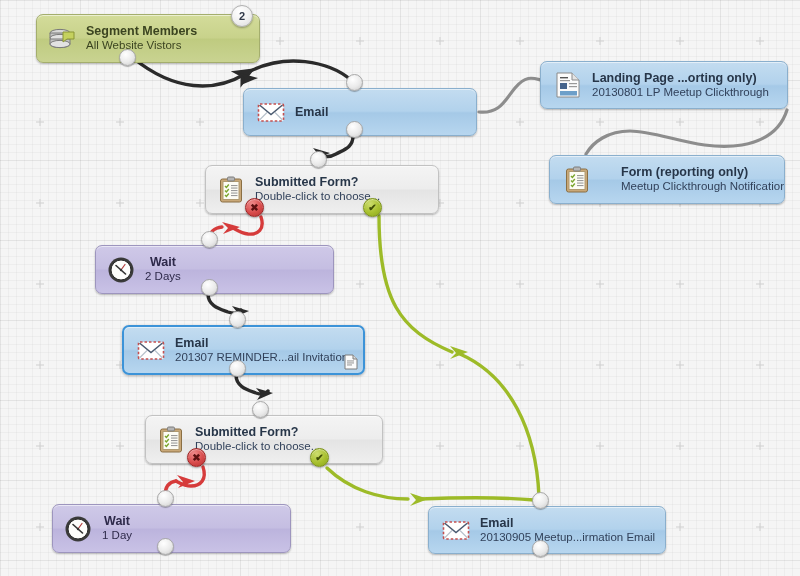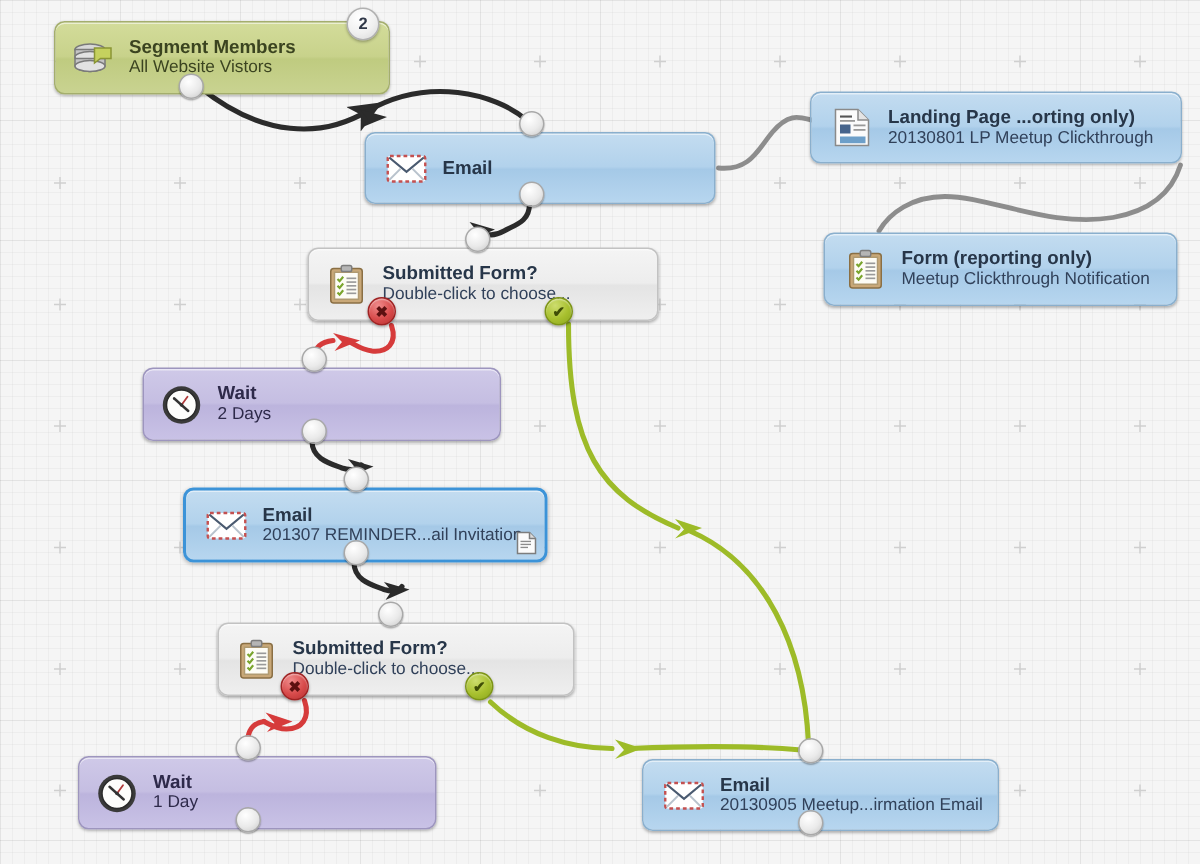--- a/index.html
+++ b/index.html
@@ -46,20 +46,21 @@
     padding-left:12px;
   }
   .n-blue.selected{border:2px solid #3c93d8;box-shadow:0 1px 3px rgba(0,0,0,0.3), inset 0 1px 0 rgba(255,255,255,0.5);}
   .n-grey{
     background:linear-gradient(to bottom,#f4f4f4 0%,#ededed 48%,#e4e4e4 52%,#efefef 100%);
     border:1px solid #c2c2c2;
   }
   .n-purple{
     background:linear-gradient(to bottom,#cfc9e8 0%,#c5bee2 48%,#bcb4dd 52%,#c9c2e6 100%);
     border:1px solid #9d95be;
+    text-align:center;
   }
   .n-purple .title,.n-purple .sub{color:#2e2a4a;}
 
   .port{
     position:absolute;width:15px;height:15px;border-radius:50%;
     background:radial-gradient(circle at 38% 30%,#ffffff 0%,#eaeaea 55%,#c9c9c9 100%);
     border:1px solid #a8a8a8;
     box-shadow:0 1px 1px rgba(0,0,0,0.3);
     z-index:5;
   }
@@ -252,21 +253,21 @@
             <rect x="16" y="13" width="8" height="1.2" fill="#999"></rect>
             <rect x="16" y="16" width="8" height="1.2" fill="#999"></rect>
             <rect x="7" y="21" width="17" height="4.5" fill="#6d9fc9"></rect>
           </svg>
         </span>
         <span class="txt">
           <span class="title">Landing Page ...orting only)</span>
           <span class="sub">20130801 LP Meetup Clickthrough</span>
         </span>
       </div>
-      <div class="node n-blue" style="left: 549px; top: 155px; width: 236px; height: 49px;">
+      <div class="node n-blue" style="left: 549px; top: 155px; width: 236px; height: 49px; gap: 20px;">
         <span class="icon">
           <svg width="30" height="30" viewBox="0 0 30 30">
             <rect x="4.5" y="4" width="21" height="23" rx="2" fill="#c9a878" stroke="#8a6f44"></rect>
             <rect x="7" y="6.5" width="16" height="18" fill="#fdfcf5" stroke="#b09a70"></rect>
             <rect x="11.5" y="2" width="7" height="4" rx="1.2" fill="#b5b5b5" stroke="#7d7d7d"></rect>
             <path d="M9,11 l1.4,1.5 l2.4,-3" stroke="#7aa52e" stroke-width="1.4" fill="none"></path>
             <path d="M9,15.5 l1.4,1.5 l2.4,-3" stroke="#7aa52e" stroke-width="1.4" fill="none"></path>
             <path d="M9,20 l1.4,1.5 l2.4,-3" stroke="#7aa52e" stroke-width="1.4" fill="none"></path>
             <rect x="15" y="10" width="6.5" height="1.1" fill="#9a9a9a"></rect>
             <rect x="15" y="12.5" width="6.5" height="1.1" fill="#9a9a9a"></rect>

